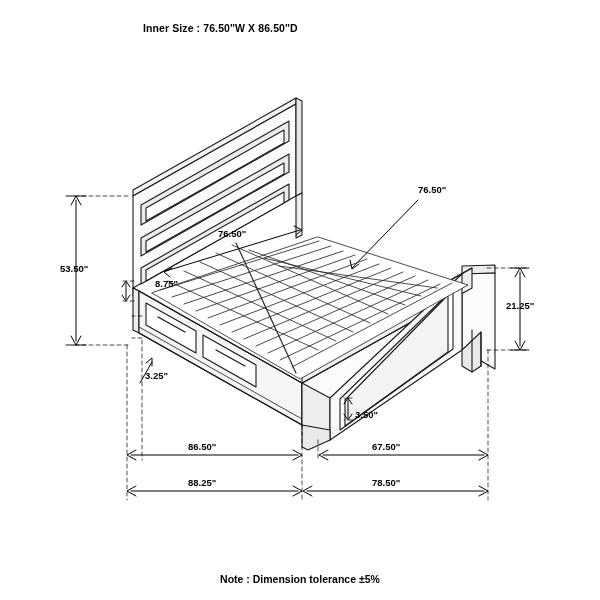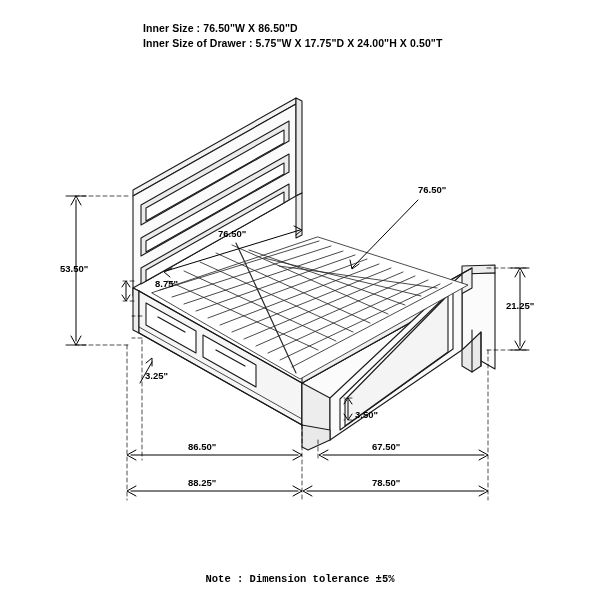--- a/index.html
+++ b/index.html
@@ -31,42 +31,40 @@
   #hdr2 { left: 143px; top: 37px; }
   #note {
     position: absolute;
     left: 0;
     right: 0;
     top: 573px;
     text-align: center;
     font-size: 10.5px;
     font-weight: bold;
     white-space: nowrap;
-    font-family: Liberation Mono, monospace;
   }
   .dim {
     position: absolute;
     font-size: 9.5px;
     font-weight: bold;
     white-space: nowrap;
     color: #000;
   }
   svg.art {
     position: absolute;
     left: 0;
     top: 0;
   }
 </style>
 </head>
 <body>
 
 <div id="page">
 
   <div class="hdr" id="hdr1">Inner Size : 76.50"W X 86.50"D</div>
-  <div class="hdr" id="hdr2">Inner Size of Drawer : 5.75"W X 17.75"D X 24.00"H X 0.50"T</div>
 
   <svg class="art" width="600" height="600" viewBox="0 0 600 600">
     <g fill="none" stroke="#1a1a1a" stroke-width="1.1" stroke-linejoin="round" stroke-linecap="round">
 
       <path d="M133,190 L133,196 L296,104 L296,98 Z" fill="#f2f2f2"></path>
       <path d="M133,196 L133,288 L296,196 L296,104 Z" fill="#fafafa"></path>
       <path d="M296,98 L302,101 L302,193 L296,196 Z" fill="#e8e8e8"></path>
       <path d="M133,288 L133,296 L139,299 L139,291 Z" fill="#e8e8e8"></path>
 
       <path d="M141,205 L141,225 L289,141 L289,121 Z" fill="#ebebeb"></path>

